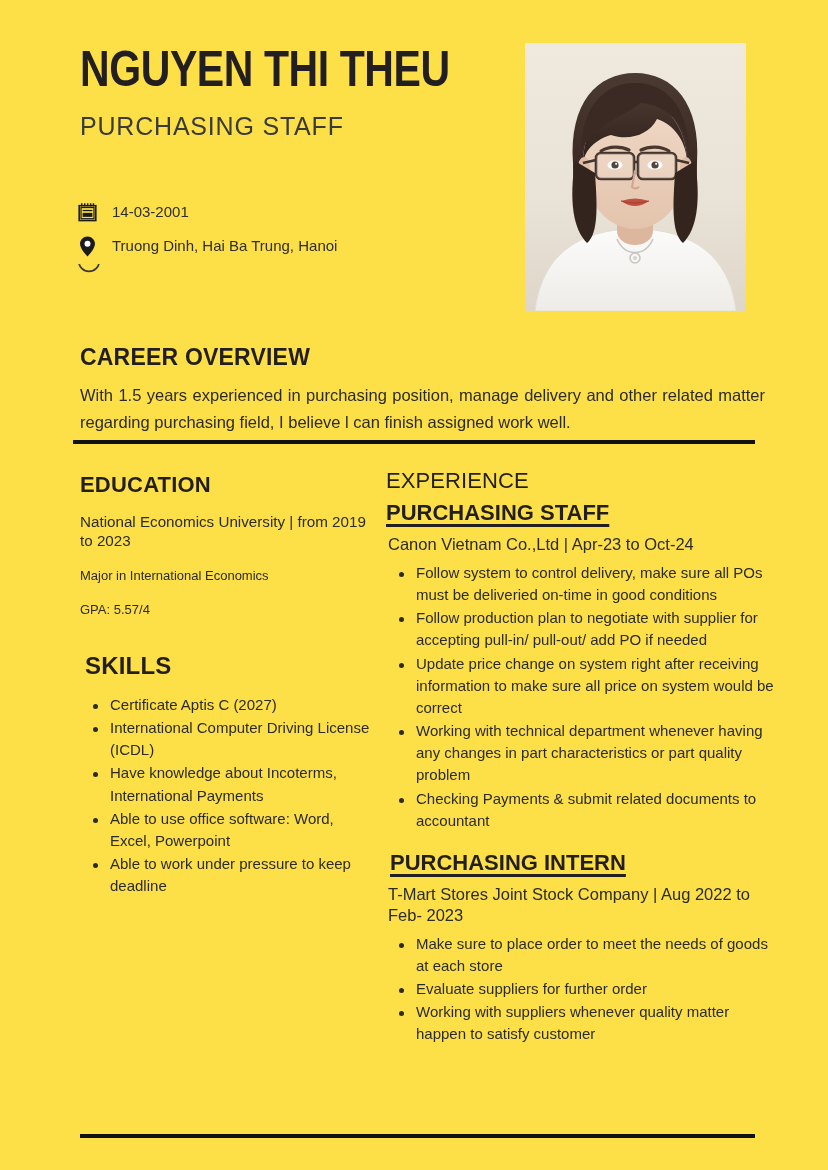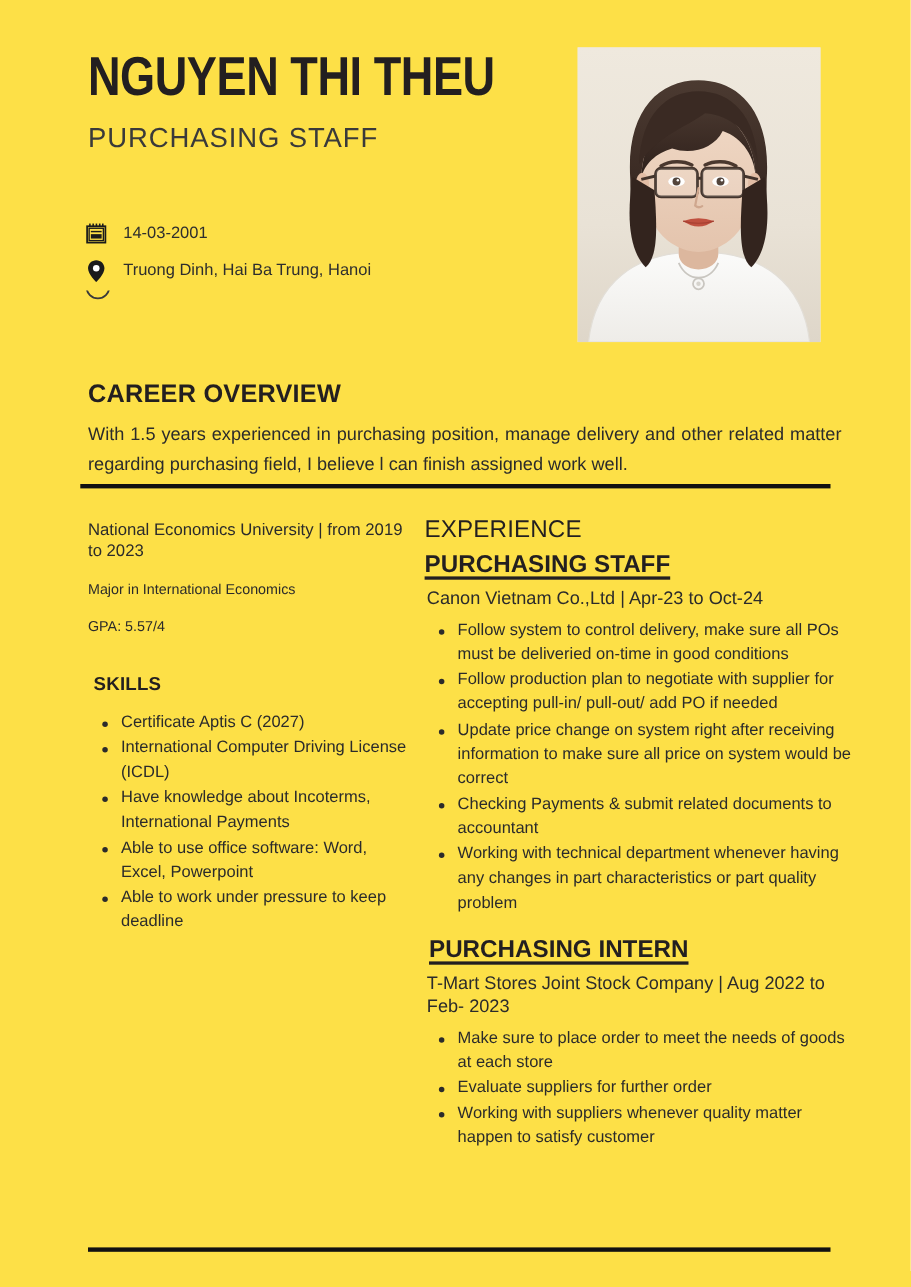--- a/index.html
+++ b/index.html
@@ -158,21 +158,21 @@
 
   .sect-title {
     font-size: 22px;
     font-weight: 700;
     letter-spacing: 0.2px;
     color: #231f20;
     margin-bottom: 14px;
   }
   .sect-title.skills-title {
     margin-left: 5px;
-    font-size: 17px;
+    font-size: 24px;
   }
 
   .edu-line {
     font-size: 15.2px;
     line-height: 1.28;
     color: #2b2b2b;
     margin-bottom: 16px;
   }
   .edu-line.big {
     font-size: 13px;
@@ -370,20 +370,21 @@
   <div class="rule-top"></div>
 
   <div class="overview">
     <div class="overview-title">CAREER OVERVIEW</div>
     <div class="overview-body">With 1.5 years experienced in purchasing position, manage delivery and other related matter regarding purchasing field, I believe l can finish assigned work well.</div>
   </div>
 
   <div class="col-left">
 
     <div>
+      <div class="sect-title">EDUCATION</div>
       <div class="edu-line">National Economics  University | from 2019 to 2023</div>
       <div class="edu-line big">Major in International Economics</div>
       <div class="edu-line big">GPA: 5.57/4</div>
     </div>
 
     <div class="skills-wrap">
       <div class="sect-title skills-title">SKILLS</div>
       <ul class="bullets">
         <li>Certificate Aptis C (2027)</li>
         <li>International Computer Driving License (ICDL)</li>
@@ -399,22 +400,22 @@
 
     <div class="exp-head">EXPERIENCE</div>
 
     <div class="exp-block">
       <div class="role">PURCHASING STAFF</div>
       <div class="company">Canon Vietnam Co.,Ltd | Apr-23 to Oct-24</div>
       <ul class="bullets">
         <li>Follow system to control delivery, make sure all POs must be deliveried on-time in good conditions</li>
         <li>Follow production plan to negotiate with supplier for accepting pull-in/ pull-out/ add PO if needed</li>
         <li>Update price change on system right after receiving information to make sure all price on system would be correct</li>
+        <li>Working with technical department whenever having any changes in part characteristics or part quality problem</li>
         <li>Checking Payments &amp; submit related documents to accountant</li>
-        <li>Working with technical department whenever having any changes in part characteristics or part quality problem</li>
       </ul>
     </div>
 
     <div class="exp-block">
       <div class="role second">PURCHASING INTERN</div>
       <div class="company">T-Mart Stores Joint Stock Company | Aug 2022 to Feb- 2023</div>
       <ul class="bullets">
         <li>Make sure to place order to meet the needs of goods at each store</li>
         <li>Evaluate suppliers for further order</li>
         <li>Working with suppliers whenever quality matter happen to satisfy customer</li>

